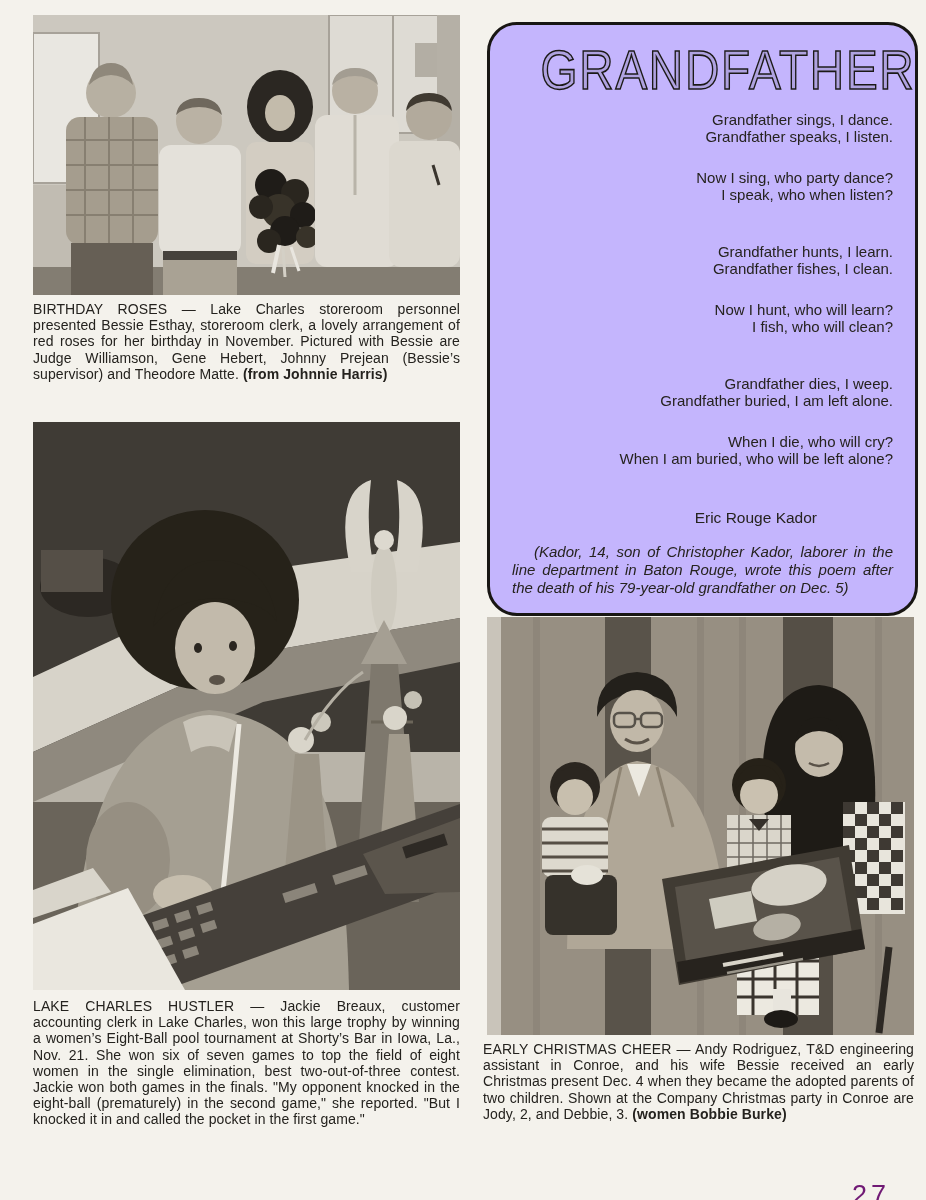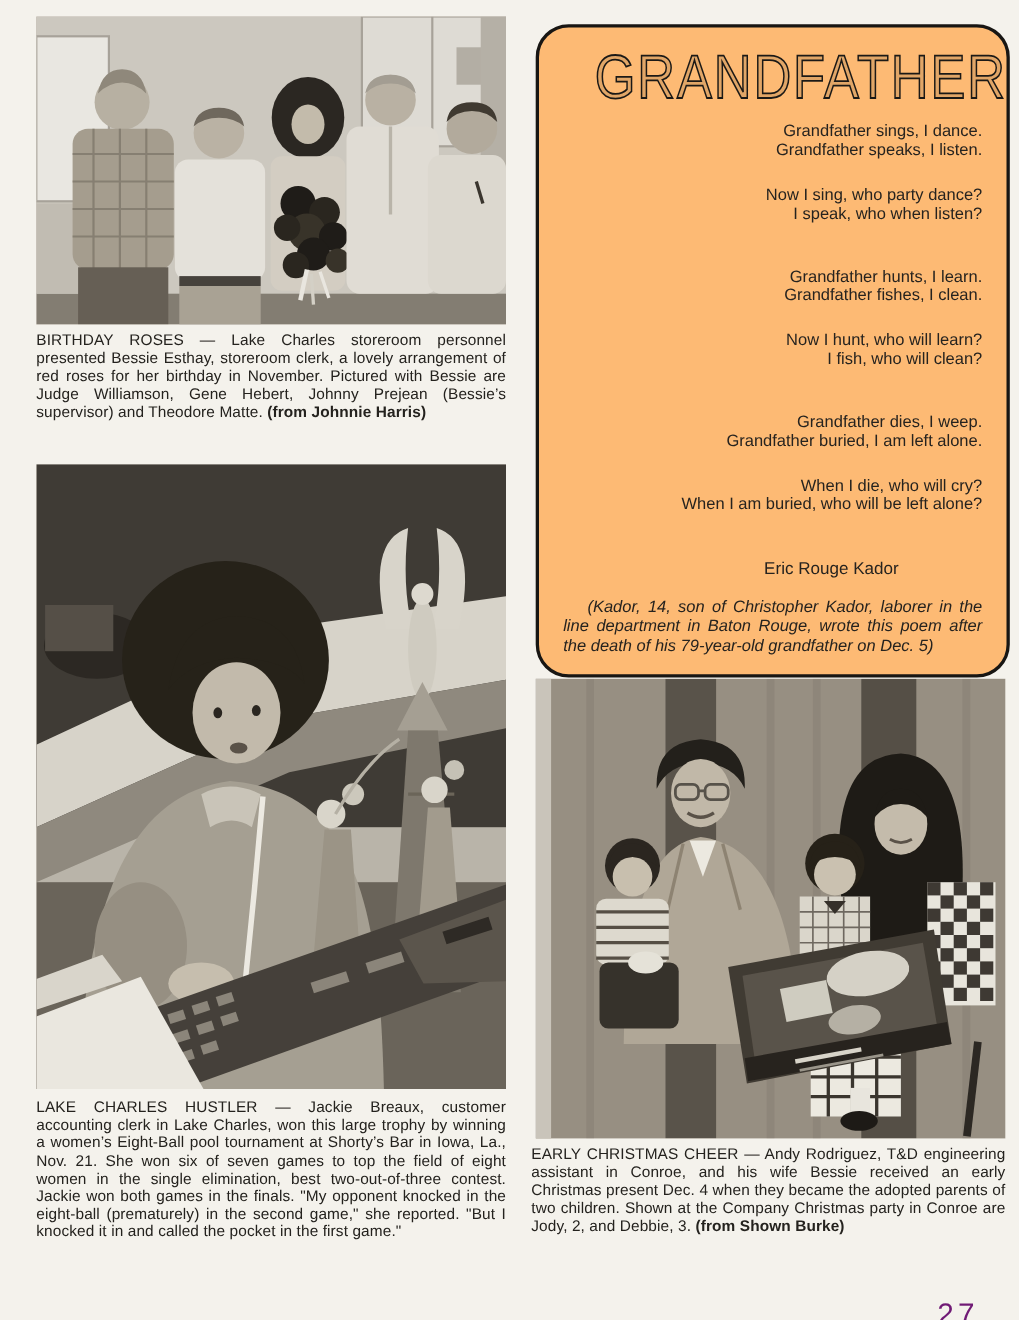--- a/index.html
+++ b/index.html
@@ -15,21 +15,21 @@
   .photo svg{display:block;width:100%;height:100%;}
   .caption{
     font-size:14px;line-height:16.2px;text-align:justify;
     color:#24221e;letter-spacing:.1px;margin:0;
   }
   .caption b{font-weight:bold;}
   
   .gf-box{
     box-sizing:border-box;width:431px;
     border:3px solid #181613;border-radius:30px;
-    padding:14px 22px 16px 22px;background:#fdba74;
+    padding:14px 22px 16px 22px;background:#c4b5fd;
   }
   .gf-title{
     white-space:nowrap;text-align:center;
     font-size:56px;font-weight:400;letter-spacing:2px;
     color:rgba(24,22,19,0.12);
     -webkit-text-stroke:1.6px #1b1916;
     transform:scaleX(.85);transform-origin:50% 50%;
     margin:2px 0 12px 0;line-height:58px;
   }
   .poem{font-size:15px;line-height:17px;color:#26231f;text-align:right;}
@@ -330,17 +330,17 @@
         <polygon points="222,282 264,274 270,304 228,312" fill="#cfccc0"></polygon>
         <ellipse cx="290" cy="310" rx="24" ry="13" fill="#b5b0a4" transform="rotate(-10 290 310)"></ellipse>
         <polygon points="190,345 374,312 378,332 193,366" fill="#27231e"></polygon>
         <line x1="236" y1="348" x2="296" y2="337" stroke="#d8d4c9" stroke-width="4"></line>
         <line x1="240" y1="356" x2="316" y2="342" stroke="#9a958a" stroke-width="2.5"></line>
       </g>
       <line x1="402" y1="330" x2="392" y2="416" stroke="#2c2823" stroke-width="7"></line>
     </svg>
   </figure>
 
-  <p class="caption abs" style="left:483px;top:1041px;width:431px;"><span>EARLY CHRISTMAS CHEER — Andy Rodriguez, T&amp;D engineering assistant in Conroe, and his wife Bessie received an early Christmas present Dec. 4 when they became the adopted parents of two children. Shown at the Company Christmas party in Conroe are Jody, 2, and Debbie, 3. </span><b>(from Shown Burke)</b></p>
+  <p class="caption abs" style="left:483px;top:1041px;width:431px;"><span>EARLY CHRISTMAS CHEER — Andy Rodriguez, T&amp;D engineering assistant in Conroe, and his wife Bessie received an early Christmas present Dec. 4 when they became the adopted parents of two children. Shown at the Company Christmas party in Conroe are Jody, 2, and Debbie, 3. </span><b>(women Bobbie Burke)</b></p>
 
   <div class="abs page-number" style="left:852px;top:1152px;">27</div>
 
 </div>
 
 </body></html>

